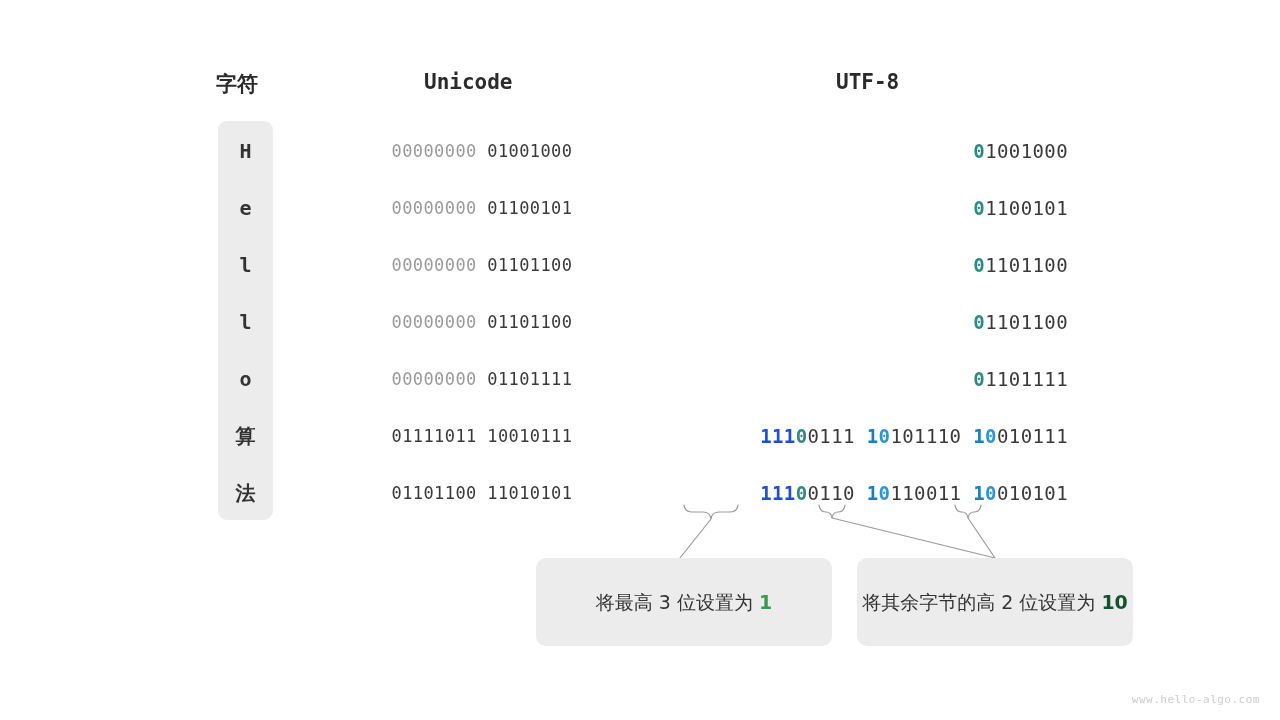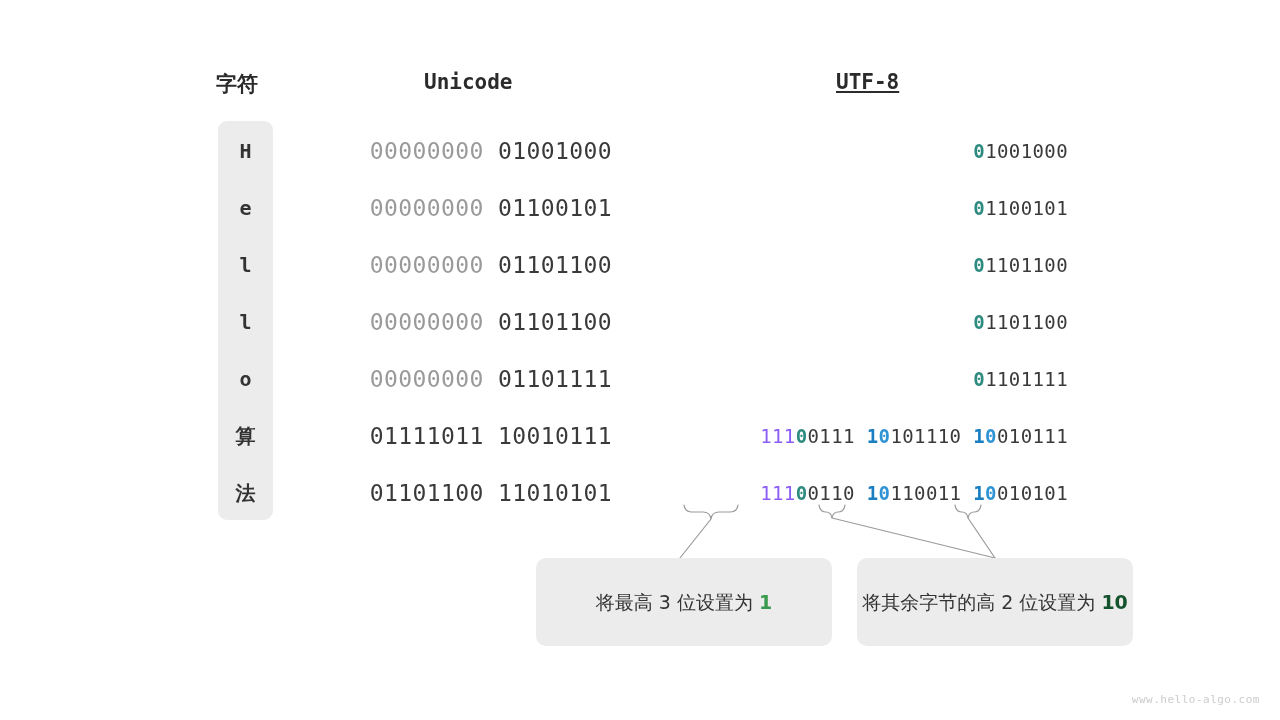--- a/index.html
+++ b/index.html
@@ -20,21 +20,21 @@
   .col-head {
     position: absolute;
     font-family: "DejaVu Sans Mono", monospace;
     font-weight: bold;
     font-size: 21px;
     color: #2b2b2b;
     white-space: nowrap;
   }
   #head-char   { left: 216px; top: 70px; }
   #head-uni    { left: 424px; top: 70px; }
-  #head-utf8   { left: 836px; top: 70px; text-decoration: underline; }
+  #head-utf8   { left: 836px; top: 70px; }
 
   
   #char-panel {
     position: absolute;
     left: 218px;
     top: 121px;
     width: 55px;
     height: 399px;
     background: #ececec;
     border-radius: 9px;
@@ -52,44 +52,44 @@
     color: #333333;
   }
 
   
   .uni-cell {
     position: absolute;
     left: 352px;
     width: 260px;
     height: 26px;
     line-height: 26px;
-    text-align: right;
+    text-align: center;
     font-family: "DejaVu Sans Mono", monospace;
-    font-size: 23px;
+    font-size: 17px;
     letter-spacing: 0.4px;
     color: #3a3a3a;
     white-space: pre;
   }
   .uni-cell .dim { color: #9a9a9a; }
 
   
   .utf8-cell {
     position: absolute;
     right: 212px;
     height: 26px;
     line-height: 26px;
     text-align: right;
     font-family: "DejaVu Sans Mono", monospace;
     font-size: 19px;
     letter-spacing: 0.4px;
     color: #3a3a3a;
     white-space: pre;
   }
   .utf8-cell .teal  { color: #2e8b7f; font-weight: bold; }
-  .utf8-cell .green { color: #8b5cf6; font-weight: normal; }
+  .utf8-cell .green { color: #1d4ed8; font-weight: bold; }
   .utf8-cell .blue  { color: #1a7fc1; font-weight: bold; }
   .utf8-cell .blue2 { color: #2f93d4; font-weight: bold; }
 
   
   .callout {
     position: absolute;
     background: #ececec;
     border-radius: 10px;
     font-family: "DejaVu Sans", sans-serif;
     font-size: 19px;

